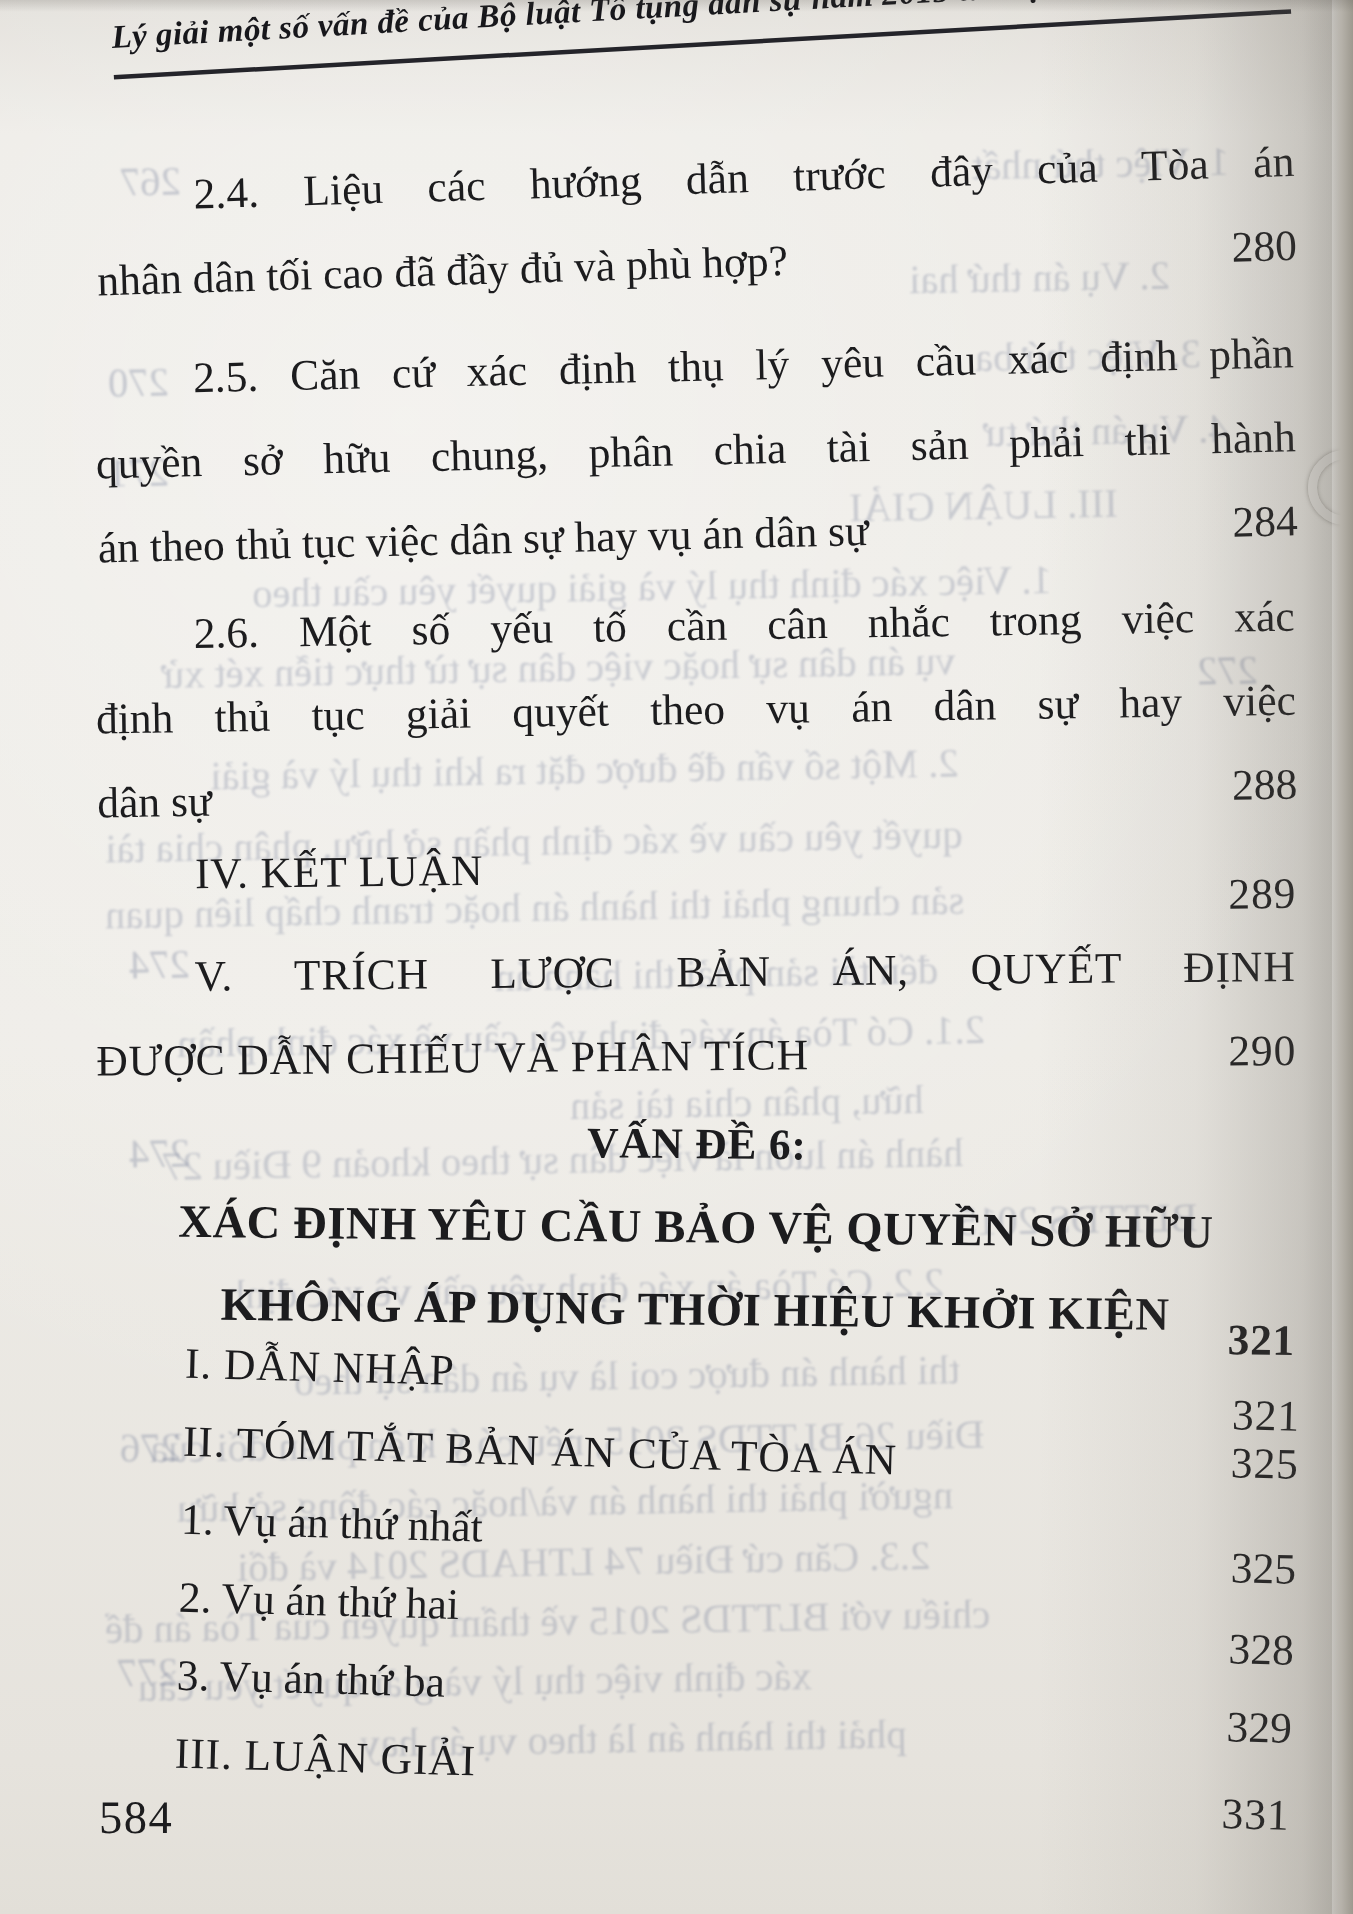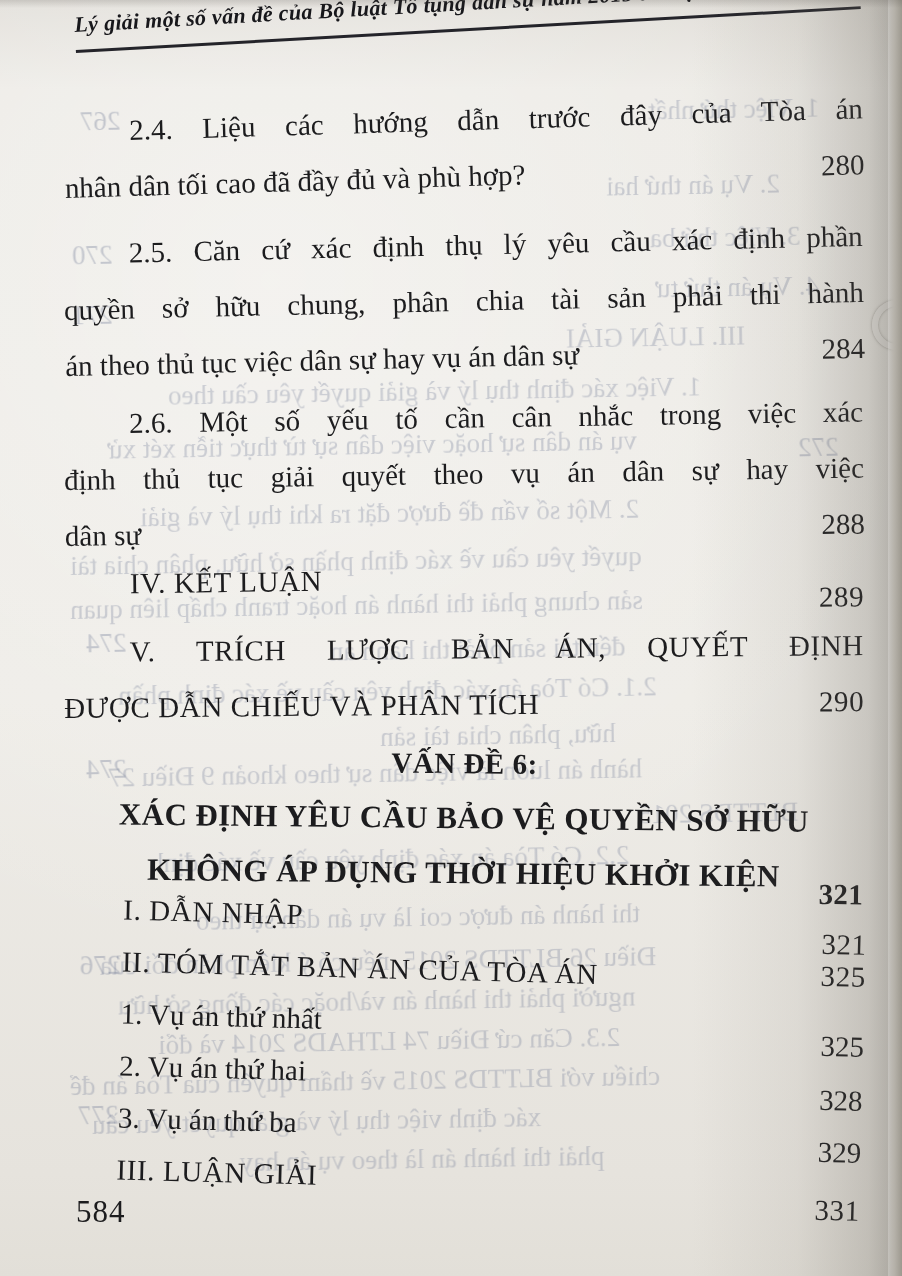--- a/index.html
+++ b/index.html
@@ -50,21 +50,21 @@
   .bottom{position:absolute;left:64px;top:882px;width:800px;transform:rotate(1.5deg);transform-origin:left center;font-size:29px;}
   .brow{position:relative;height:52px;line-height:52px;padding-left:56px;}
   .brow .pg{right:0;}
   .brow:nth-child(1) .pg{transform:translateY(16px);}
   .brow:nth-child(2) .pg{transform:translateY(-4px);}
   .brow:nth-child(3) .pg{transform:translateY(14px);}
   .brow:nth-child(4) .pg{transform:translateY(16px);}
   .brow:nth-child(5) .pg{transform:translateY(16px);}
   .brow:nth-child(6) .pg{transform:translateY(22px);}
 
-  .folio{position:absolute;left:76px;top:1194px;font-size:31px;letter-spacing:1px;}
+  .folio{position:absolute;left:66px;top:1194px;font-size:31px;letter-spacing:1px;}
 
   
   .bleed{position:absolute;white-space:nowrap;font-size:27px;color:#6e7894;opacity:0.30;
     transform:scaleX(-1) rotate(1deg);filter:blur(0.6px);pointer-events:none;}
   .bleed.num{font-size:27px;opacity:0.34;}
 
   
   .ring{position:absolute;left:872px;top:300px;width:38px;height:38px;border-radius:50%;
     border:6px solid #edebe7;box-shadow:0 0 3px rgba(90,86,78,0.55), inset 0 0 3px rgba(90,86,78,0.5);}
 </style>

